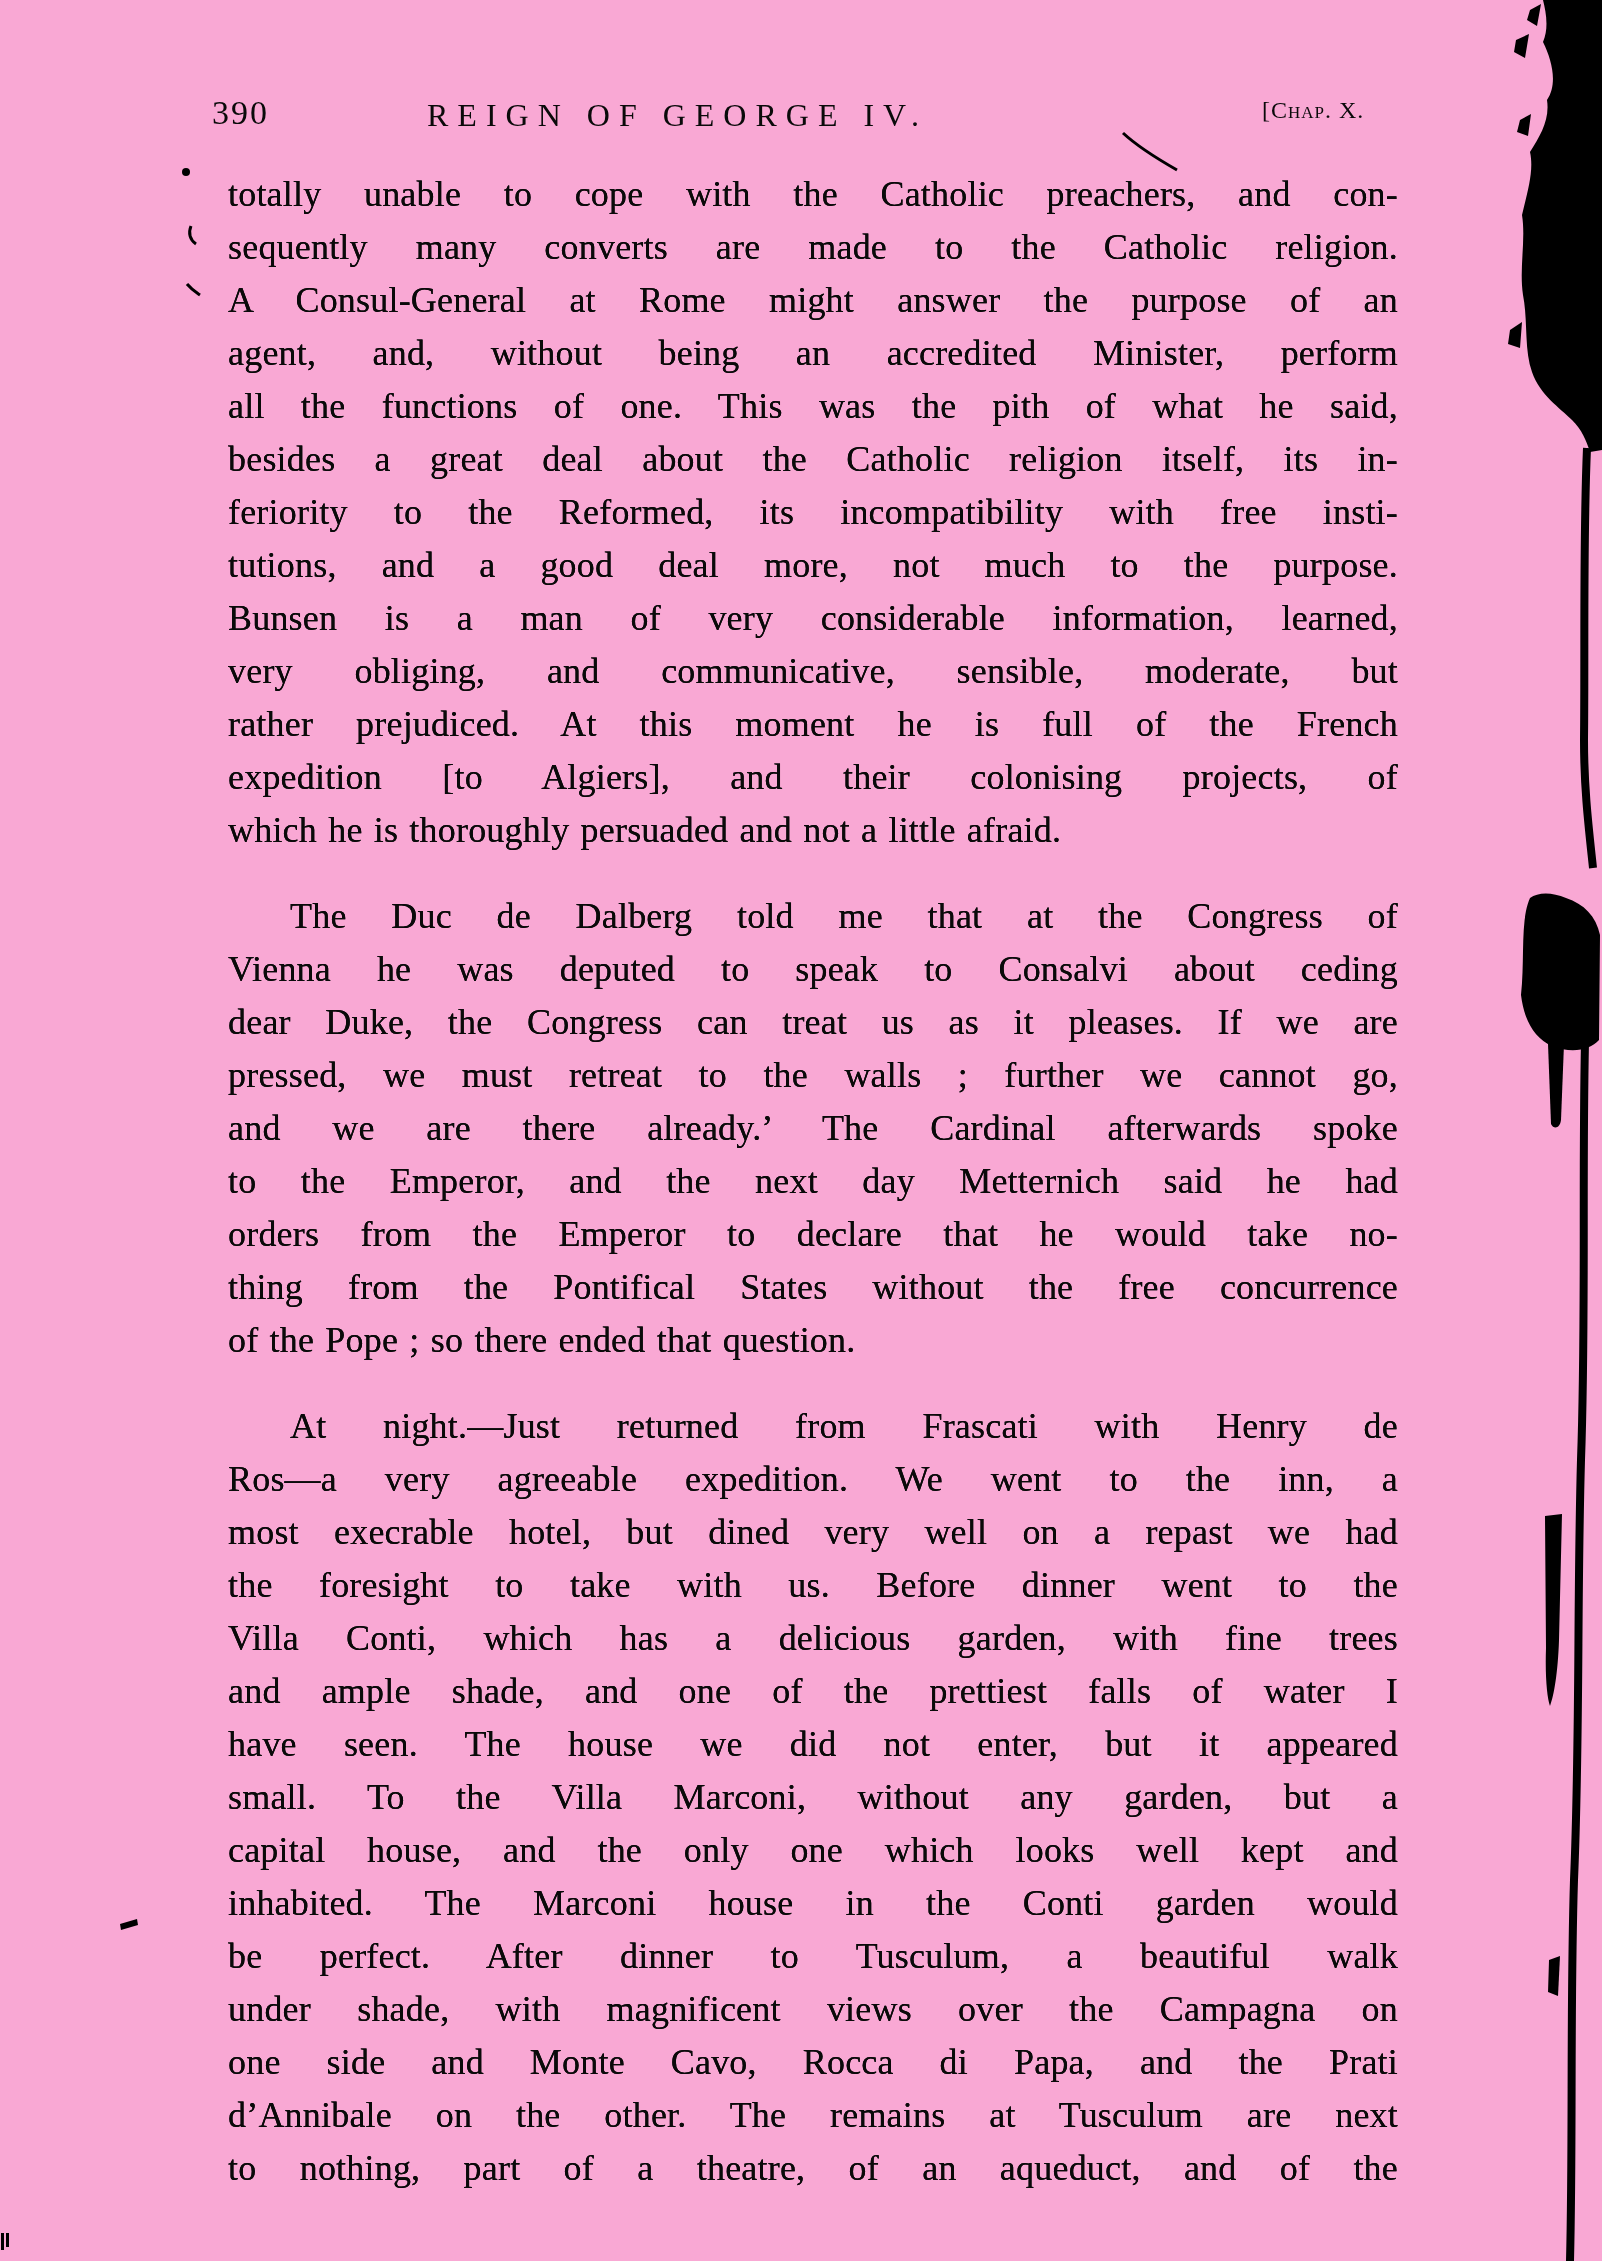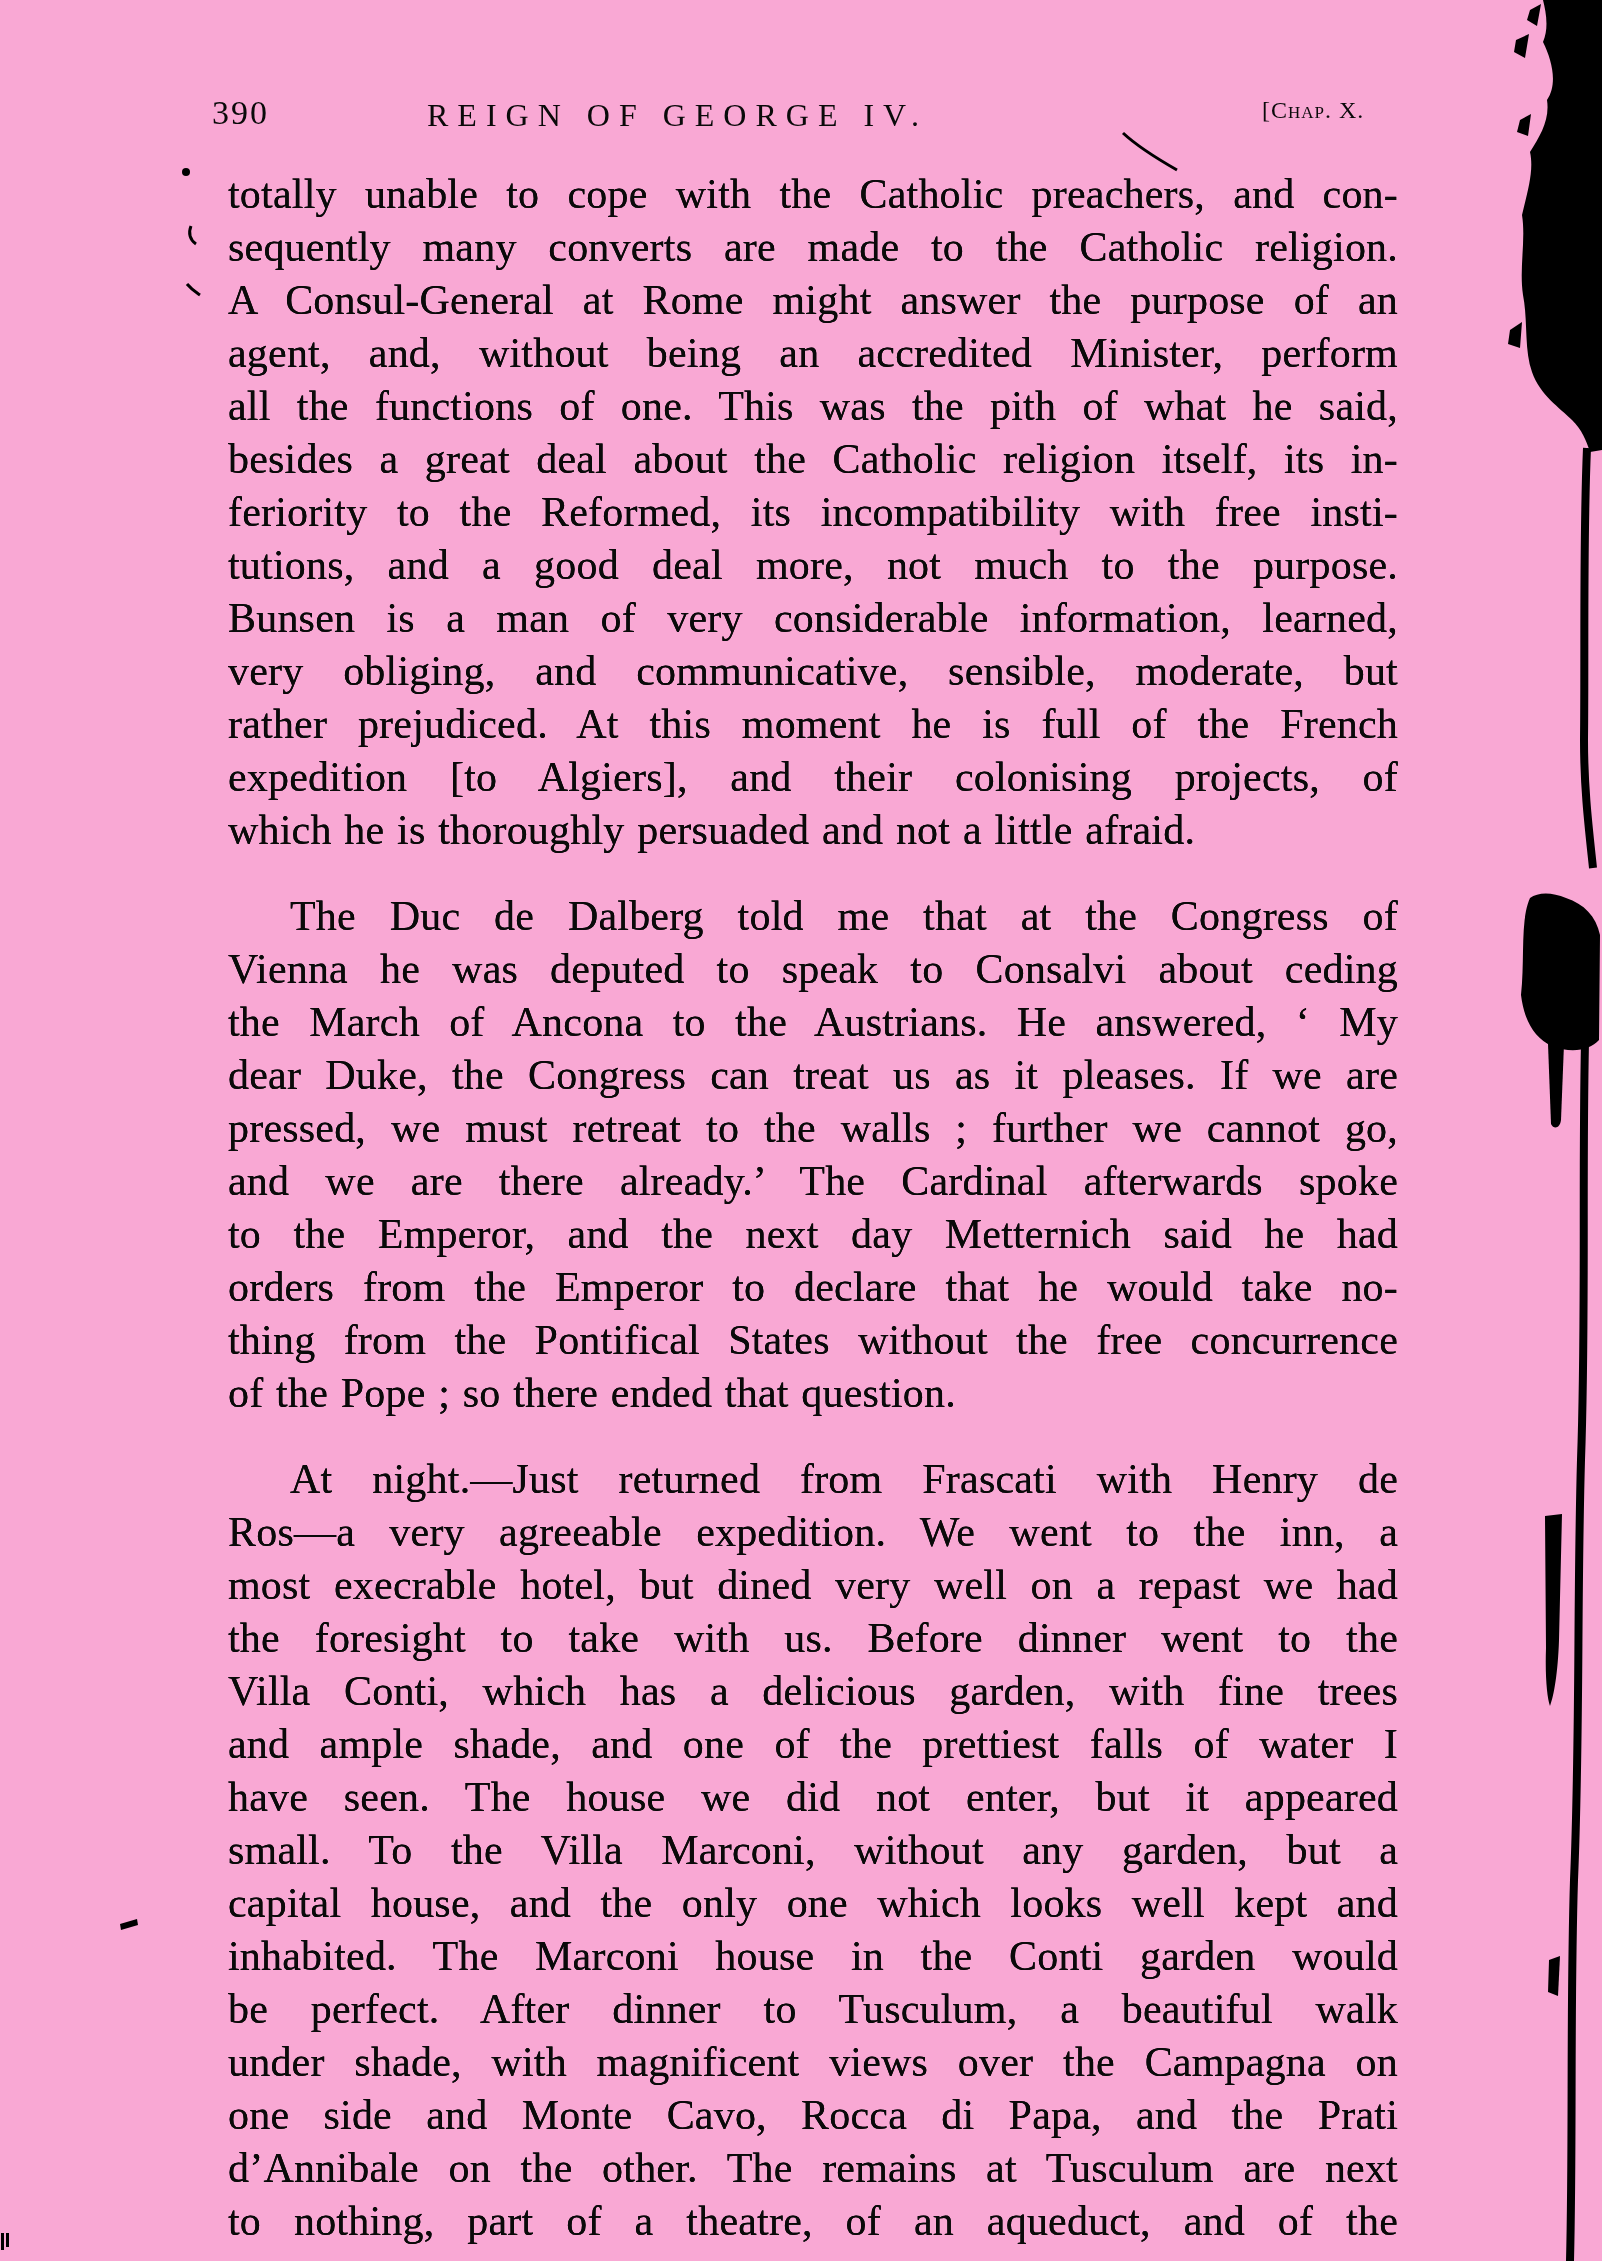--- a/index.html
+++ b/index.html
@@ -26,21 +26,21 @@
     position: absolute; left: 1262px; top: 97px;
     font-size: 24px; font-variant: small-caps; letter-spacing: 1px; white-space: nowrap;
   }
 
   
   .text-block {
     position: absolute; left: 228px; top: 168px; width: 1170px;
   }
   .para { margin: 0; padding: 0; }
   .line {
-    font-size: 42px; line-height: 53px; height: 53px;
+    font-size: 36px; line-height: 53px; height: 53px;
     text-align: justify; text-align-last: justify;
     word-spacing: 2px; letter-spacing: 0.2px;
     text-shadow: 0 0 0.5px #000;
   }
   .line.para-end { text-align-last: left; }
   .line.indent { text-indent: 62px; margin-top: 33px; }
   .ital { }
 
   
   .artifacts {
@@ -70,21 +70,20 @@
       <div class="line">Bunsen is a man of very considerable information, learned,</div>
       <div class="line">very obliging, and communicative, sensible, moderate, but</div>
       <div class="line">rather prejudiced.  At this moment he is full of the French</div>
       <div class="line">expedition [to Algiers], and their colonising projects, of</div>
       <div class="line para-end">which he is thoroughly persuaded and not a little afraid.</div>
     </div>
 
     <div class="para">
       <div class="line indent">The Duc de Dalberg told me that at the Congress of</div>
       <div class="line">Vienna he was deputed to speak to Consalvi about ceding</div>
-      <div class="line">the March of Ancona to the Austrians.  He answered, ‘ My</div>
       <div class="line">dear Duke, the Congress can treat us as it pleases.  If we are</div>
       <div class="line">pressed, we must retreat to the walls ; further we cannot go,</div>
       <div class="line">and we are there already.’  The Cardinal afterwards spoke</div>
       <div class="line">to the Emperor, and the next day Metternich said he had</div>
       <div class="line">orders from the Emperor to declare that he would take no-</div>
       <div class="line">thing from the Pontifical States without the free concurrence</div>
       <div class="line para-end">of the Pope ; so there ended that question.</div>
     </div>
 
     <div class="para">

